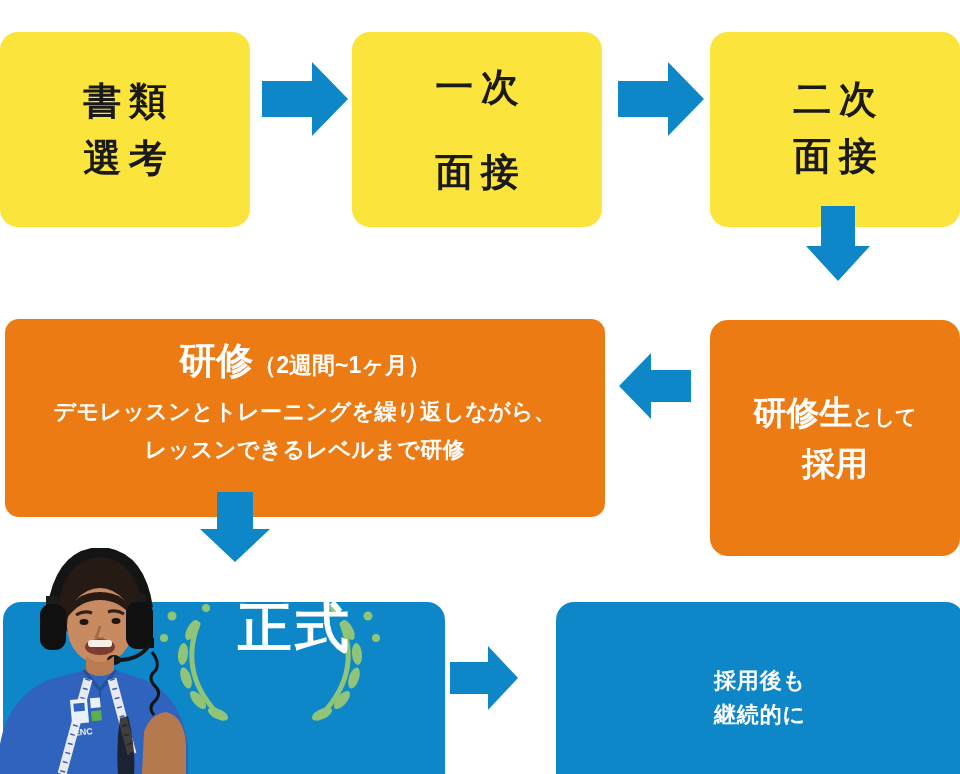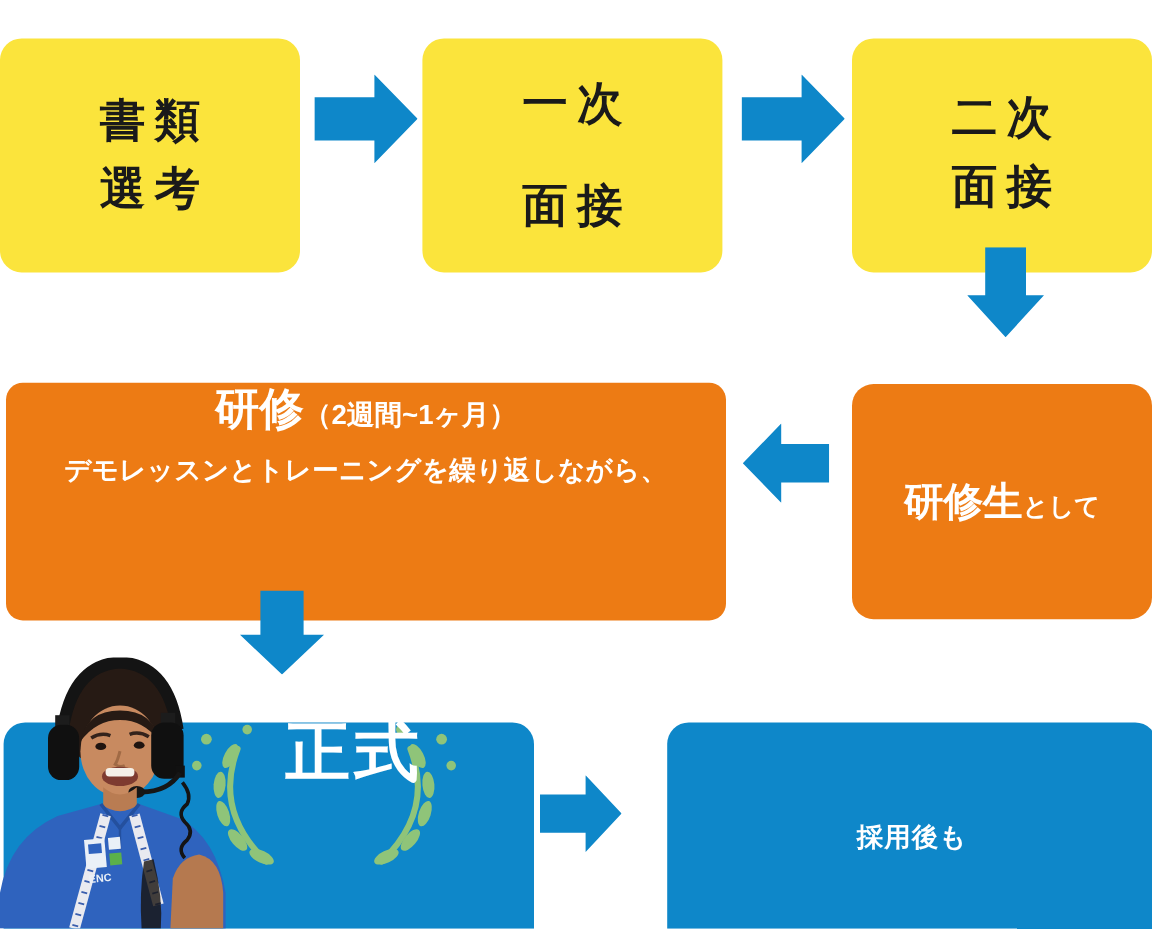--- a/index.html
+++ b/index.html
@@ -10,27 +10,27 @@
   .box{position:absolute;display:flex;flex-direction:column;align-items:center;justify-content:center;
        border-radius:18px;text-align:center;margin-top:32px;}
   .yellow{background:var(--yellow);color:var(--text-dark);}
   .orange{background:var(--orange);color:var(--text-light);}
   .blue{background:var(--blue);color:var(--text-light);}
   .step{width:250px;height:195px;top:0;font-size:38px;line-height:1.5;}
   .step span{display:block;letter-spacing:.2em;margin-right:-.2em;}
   .arrow{position:absolute;}
   .arrow polygon{fill:var(--blue);}
   
-  .training{left:5px;top:287px;width:600px;height:198px;border-radius:14px;justify-content:flex-start;box-sizing:border-box;}
+  .training{left:5px;top:287px;width:600px;height:198px;border-radius:14px;justify-content:flex-start;padding-top:20px;box-sizing:border-box;}
   .t-title{font-size:37px;line-height:1.2;}
   .t-note{font-size:23px;}
   .t-body{font-size:22px;line-height:1.7;margin-top:10px;letter-spacing:.02em;}
   .t-body span{display:block;}
   
-  .trainee{left:710px;top:288px;width:250px;height:196px;font-size:33px;line-height:1.55;}
+  .trainee{left:710px;top:288px;width:250px;height:236px;font-size:33px;line-height:1.55;}
   .trainee .suffix{font-size:21px;}
   
   .official-box{left:3px;top:570px;width:442px;height:192px;z-index:1;}
   .after-box{left:556px;top:570px;width:408px;height:192px;font-size:22px;line-height:1.55;letter-spacing:.04em;}
   .after-box span{display:block;}
   .official-text{position:absolute;left:150px;top:592px;width:290px;text-align:center;color:var(--text-light);
                  font-size:54px;line-height:1.32;letter-spacing:.06em;z-index:3;}
   .official-text span{display:block;}
   .laurel{position:absolute;left:160px;top:590px;z-index:2;}
   .laurel .leaf{fill:var(--leaf-green);}
@@ -68,31 +68,33 @@
   <svg class="arrow" style="left:806px;top:206px;" width="64" height="75" viewBox="0 0 64 75">
     <polygon points="15,0 49,0 49,40 64,40 32,75 0,40 15,40"></polygon>
   </svg>
 
   <div class="box orange training">
     <div>
       <span class="t-title">研修</span><span class="t-note">（2週間~1ヶ月）</span>
     </div>
     <div class="t-body">
       <span>デモレッスンとトレーニングを繰り返しながら、</span>
+      <span>レッスンできるレベルまで研修</span>
     </div>
   </div>
 
   <svg class="arrow" style="left:619px;top:353px;" width="72" height="66" viewBox="0 0 72 66">
     <polygon points="72,17 32,17 32,0 0,33 32,66 32,49 72,49"></polygon>
   </svg>
 
   <div class="box orange trainee">
     <div>
       <span>研修生</span><span class="suffix">として</span>
     </div>
+    <div>採用</div>
   </div>
 
   <svg class="arrow" style="left:200px;top:492px;" width="70" height="70" viewBox="0 0 70 70">
     <polygon points="17,0 53,0 53,37 70,37 35,70 0,37 17,37"></polygon>
   </svg>
 
   <div class="box blue official-box"></div>
 
   <svg class="laurel" width="220" height="150" viewBox="0 0 220 150">
     <path class="stem" d="M38,34 Q18,86 62,128"></path>
@@ -159,15 +161,16 @@
     <path d="M142,226 L144,184 Q150,166 166,164 Q184,168 186,196 L186,226 Z" fill="#B5794F"></path>
     <path d="M152,104 q8,10 4,18 q-9,7 -2,15 q8,7 2,15 q-9,7 -2,15" stroke="#141414" stroke-width="3" fill="none"></path>
   </svg>
 
   <svg class="arrow" style="left:450px;top:646px;" width="68" height="64" viewBox="0 0 68 64">
     <polygon points="0,16 38,16 38,0 68,32 38,64 38,48 0,48"></polygon>
   </svg>
 
   <div class="box blue after-box">
     <span>採用後も</span>
+    <span>継続的に</span>
   </div>
 
 </div>
 
 </body></html>

